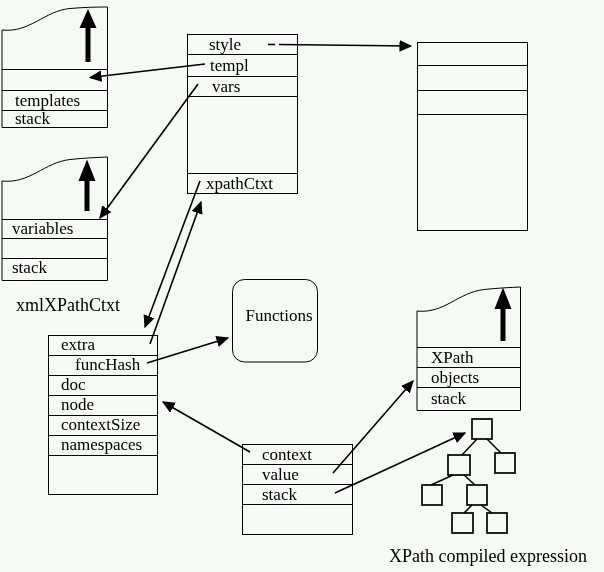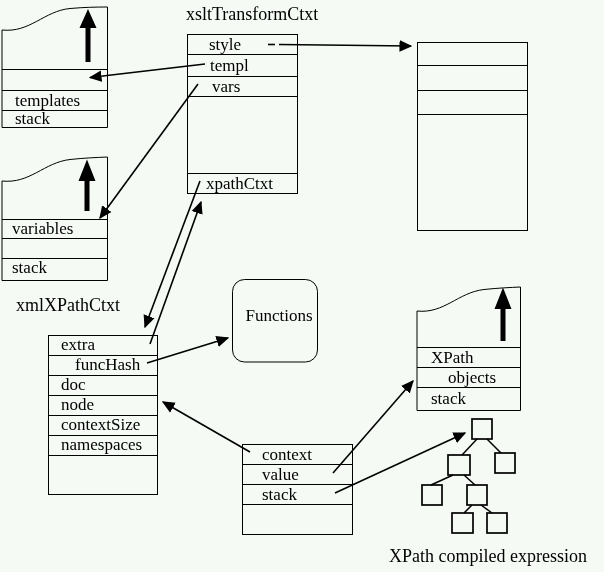--- a/index.html
+++ b/index.html
@@ -123,21 +123,20 @@
       <line class="ar" x1="198" y1="84" x2="100" y2="218"></line>
       <line class="ar" x1="200" y1="181" x2="145" y2="327"></line>
       <line class="ar" x1="150" y1="344" x2="201" y2="202"></line>
       <line class="ar" x1="147" y1="363" x2="228" y2="338"></line>
       <line class="ar" x1="250" y1="452" x2="163" y2="402"></line>
       <line class="ar" x1="333" y1="473" x2="413" y2="381"></line>
       <line class="ar" x1="335" y1="493" x2="465" y2="433"></line>
     </g>
   </svg>
 
-  <div class="title" style="left:186px;top:4px;">xsltTransformCtxt</div>
   <div class="title" style="left:16px;top:295px;">xmlXPathCtxt</div>
   <div class="title" style="left:389px;top:546px;">XPath compiled expression</div>
 
   <div class="lbl" style="left:15px;top:90px;line-height:21px;">templates</div>
   <div class="lbl" style="left:15px;top:110px;line-height:18px;">stack</div>
 
   <div class="lbl" style="left:12px;top:219px;line-height:19px;">variables</div>
   <div class="lbl" style="left:12px;top:258px;line-height:20px;">stack</div>
 
   <div class="lbl" style="left:209px;top:34px;line-height:21px;">style</div>
@@ -148,20 +147,20 @@
   <div class="lbl" style="left:232px;top:306px;width:94px;text-align:center;">Functions</div>
 
   <div class="lbl" style="left:61px;top:335px;">extra</div>
   <div class="lbl" style="left:61px;top:355px;margin-left:14px;">funcHash</div>
   <div class="lbl" style="left:61px;top:375px;">doc</div>
   <div class="lbl" style="left:61px;top:395px;">node</div>
   <div class="lbl" style="left:61px;top:415px;">contextSize</div>
   <div class="lbl" style="left:61px;top:435px;">namespaces</div>
 
   <div class="lbl" style="left:431px;top:347px;line-height:21px;">XPath</div>
-  <div class="lbl" style="left:431px;top:367px;line-height:21px;margin-left:17px;">objects</div>
+  <div class="lbl" style="left:431px;top:367px;line-height:21px;">objects</div>
   <div class="lbl" style="left:431px;top:388px;line-height:22px;">stack</div>
 
   <div class="lbl" style="left:262px;top:444px;line-height:21px;">context</div>
   <div class="lbl" style="left:262px;top:464px;line-height:21px;">value</div>
   <div class="lbl" style="left:262px;top:484px;line-height:21px;">stack</div>
 
 </div>
 
 </body></html>

